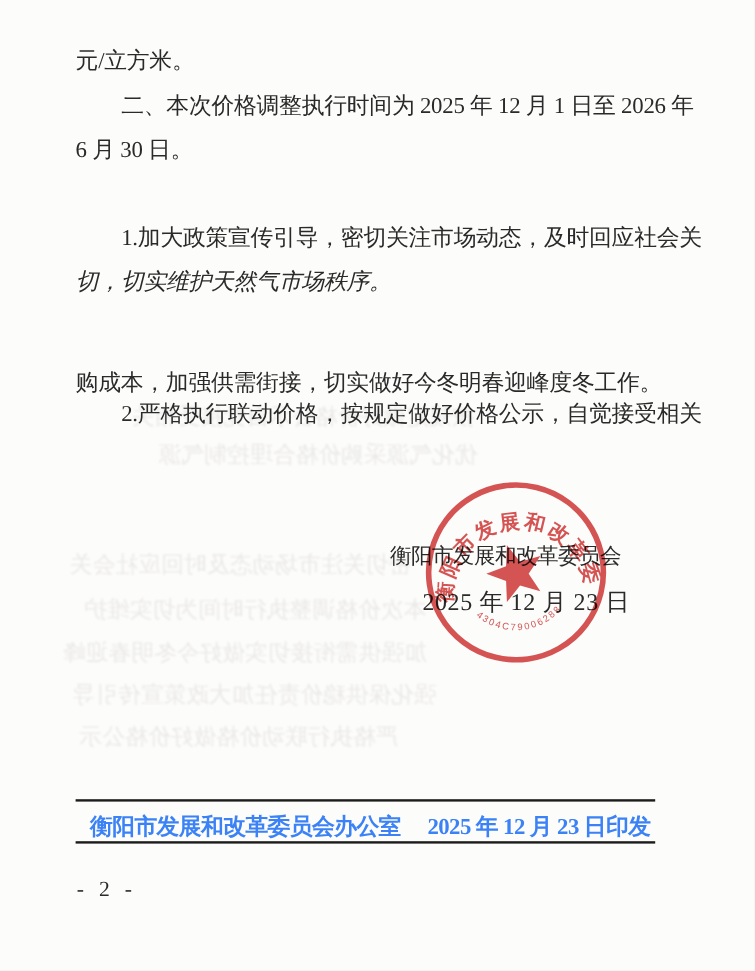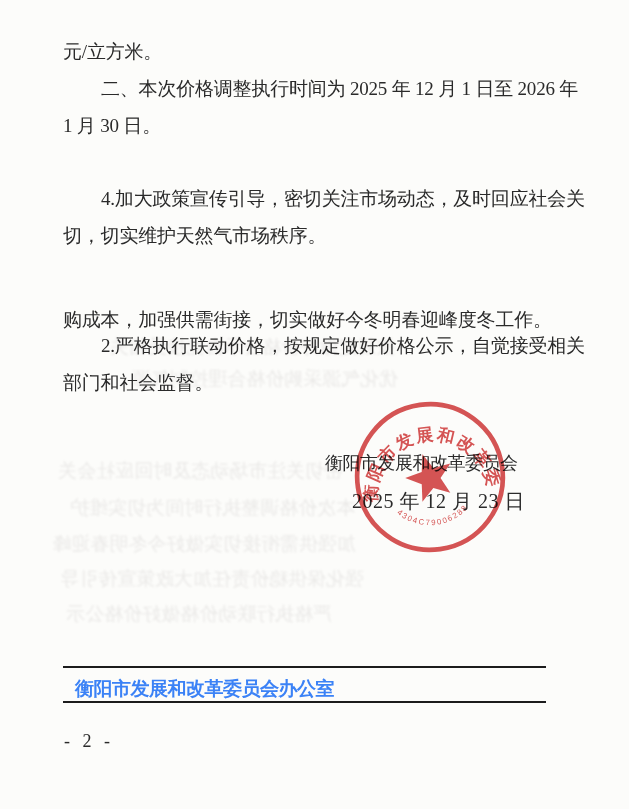--- a/index.html
+++ b/index.html
@@ -81,26 +81,25 @@
   <div class="ghost" style="left:110px;top:334px;">按规定做好价格公示自觉接受相关</div>
   <div class="ghost" style="left:132px;top:366px;">优化气源采购价格合理控制气源</div>
   <div class="ghost" style="left:58px;top:458px;">密切关注市场动态及时回应社会关</div>
   <div class="ghost" style="left:70px;top:495px;">本次价格调整执行时间为切实维护</div>
   <div class="ghost" style="left:52px;top:531px;">加强供需衔接切实做好今冬明春迎峰</div>
   <div class="ghost" style="left:60px;top:566px;">强化保供稳价责任加大政策宣传引导</div>
   <div class="ghost" style="left:66px;top:601px;">严格执行联动价格做好价格公示</div>
 
   <div class="line" style="top:40px;">元/立方米。</div>
   <div class="line indent" style="top:77px;">二、本次价格调整执行时间为 2025 年 12 月 1 日至 2026 年</div>
-  <div class="line" style="top:114px;">1 月 30 日。</div>
-  <div class="line indent" style="top:187px;">4.加大政策宣传引导，密切关注市场动态，及时回应社会关</div>
-  <div class="line" style="top:224px;">切，切实维护天然气市场秩序。</div>
+  <div class="line" style="top:114px;">6 月 30 日。</div>
+  <div class="line indent" style="top:187px;">1.加大政策宣传引导，密切关注市场动态，及时回应社会关</div>
+  <div class="line" style="top:224px;font-style:italic;">切，切实维护天然气市场秩序。</div>
   <div class="line" style="top:297px;margin-top:11px;">购成本，加强供需街接，切实做好今冬明春迎峰度冬工作。</div>
   <div class="line indent" style="top:334px;">2.严格执行联动价格，按规定做好价格公示，自觉接受相关</div>
-  <div class="line" style="top:371px;">部门和社会监督。</div>
 
   <div class="sig sig-org">衡阳市发展和改革委员会</div>
   <div class="sig sig-date">2025 年 12 月 23 日</div>
 
   <svg class="seal" viewBox="0 0 150 150">
     <defs>
       <path id="rimTextPath" d="M 21,94 A 54,54 0 1 1 129,94" fill="none"></path>
       <path id="serialPath" d="M 36,102 A 49,49 0 0 0 114,102" fill="none"></path>
     </defs>
     <circle cx="75" cy="75" r="70" fill="none" stroke="#cf2f2f" stroke-width="4.5"></circle>
@@ -108,17 +107,18 @@
     <text font-size="16.5" fill="#cf2f2f" letter-spacing="2.2" font-family="Liberation Serif, DejaVu Serif, serif" font-weight="600">
       <textPath href="#rimTextPath" startOffset="2">衡阳市发展和改革委员会</textPath>
     </text>
     <text font-size="7.5" fill="#cf2f2f" letter-spacing="1.6" font-family="Liberation Sans, DejaVu Sans, sans-serif">
       <textPath href="#serialPath" startOffset="4">4304C79006288</textPath>
     </text>
   </svg>
 
   <div class="footer-rule top"></div>
   <div class="footer-text footer-office">衡阳市发展和改革委员会办公室</div>
+  <div class="footer-text footer-date">2025 年 12 月 23 日印发</div>
   <div class="footer-rule bottom"></div>
 
   <div class="page-number">- 2 -</div>
 
 </div>
 
 </body></html>

